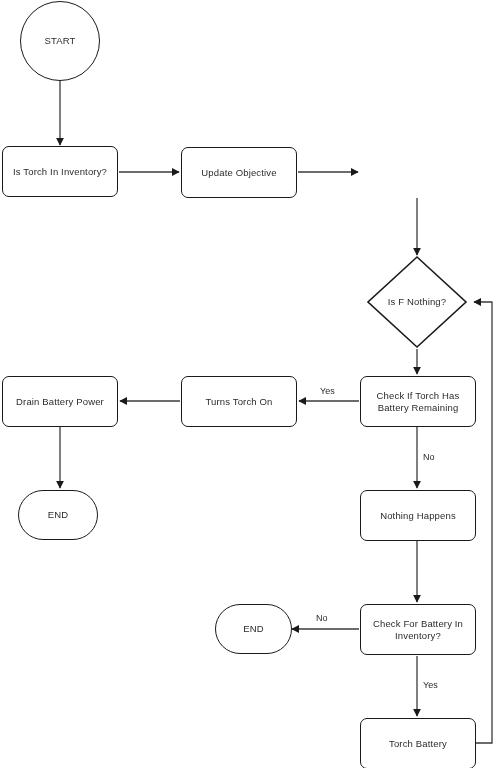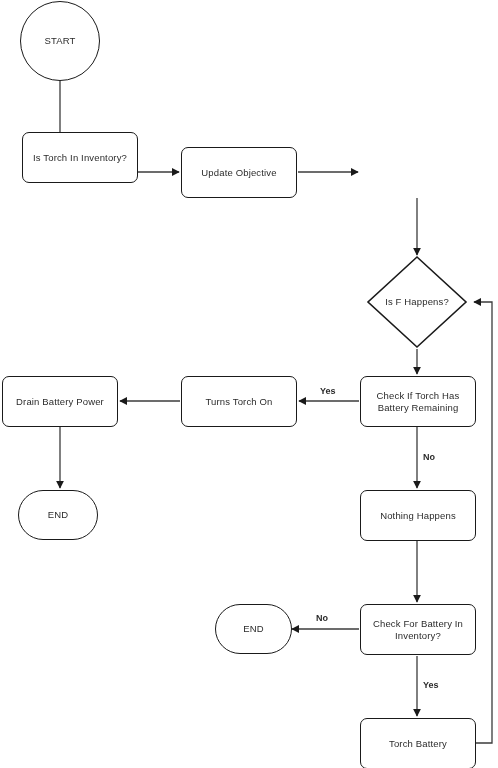--- a/index.html
+++ b/index.html
@@ -78,21 +78,20 @@
   }
   .edge-label {
     position: absolute;
     font-size: 9px;
     line-height: 11px;
     color: #2b2b2b;
     background: #ffffff;
     padding: 0 2px;
     z-index: 3;
     white-space: nowrap;
-    font-weight: bold;
   }
 </style>
 </head>
 <body>
 
 <div id="canvas">
 
   <svg id="edges" viewBox="0 0 498 768" width="498" height="768" xmlns="http://www.w3.org/2000/svg">
     <defs>
       <marker id="arrow" viewBox="0 0 10 10" refX="9" refY="5" markerWidth="6" markerHeight="6" orient="auto-start-reverse">
@@ -126,34 +125,34 @@
       <path d="M 417 656 L 417 716"></path>
 
       <path d="M 476 743 L 492 743 L 492 302 L 474 302"></path>
     </g>
   </svg>
 
   <div class="node circle" style="left:20px; top:1px; width:80px; height:80px;">
     <span>START</span>
   </div>
 
-  <div class="node process" style="left:2px; top:132px; width:116px; height:51px;margin-left:20px;">
+  <div class="node process" style="left:2px; top:146px; width:116px; height:51px;">
     <span>Is Torch In Inventory?</span>
   </div>
 
   <div class="node process" style="left:181px; top:147px; width:116px; height:51px;">
     <span>Update Objective</span>
   </div>
 
 
   <div class="diamond-wrap" style="left:367px; top:256px; width:100px; height:92px;">
     <svg width="100" height="92" viewBox="0 0 100 92" xmlns="http://www.w3.org/2000/svg">
       <polygon points="50,1 99,46 50,91 1,46" fill="#ffffff" stroke="#1a1a1a" stroke-width="1.6"></polygon>
     </svg>
-    <div class="diamond-label">Is F Happens?</div>
+    <div class="diamond-label">Is F Nothing?</div>
   </div>
 
   <div class="node process" style="left:360px; top:376px; width:116px; height:51px;">
     <span>Check If Torch Has Battery Remaining</span>
   </div>
 
   <div class="node process" style="left:181px; top:376px; width:116px; height:51px;">
     <span>Turns Torch On</span>
   </div>
 

